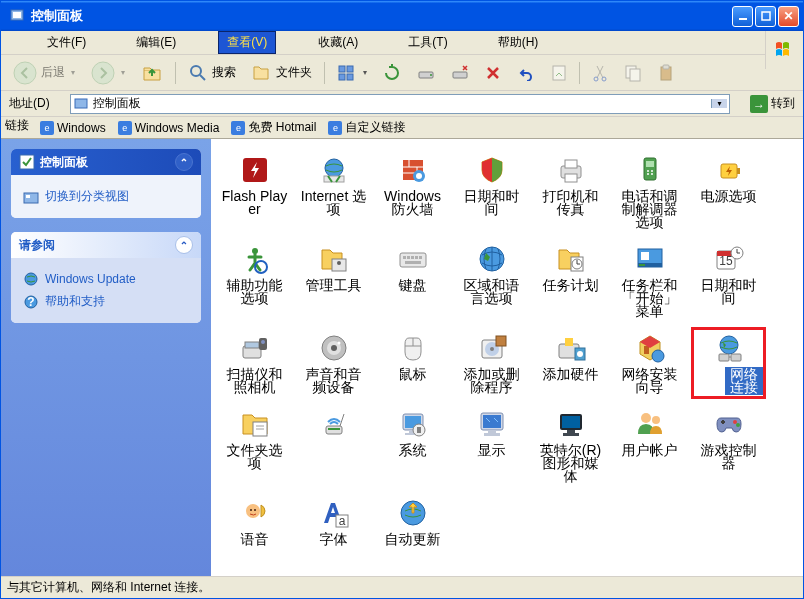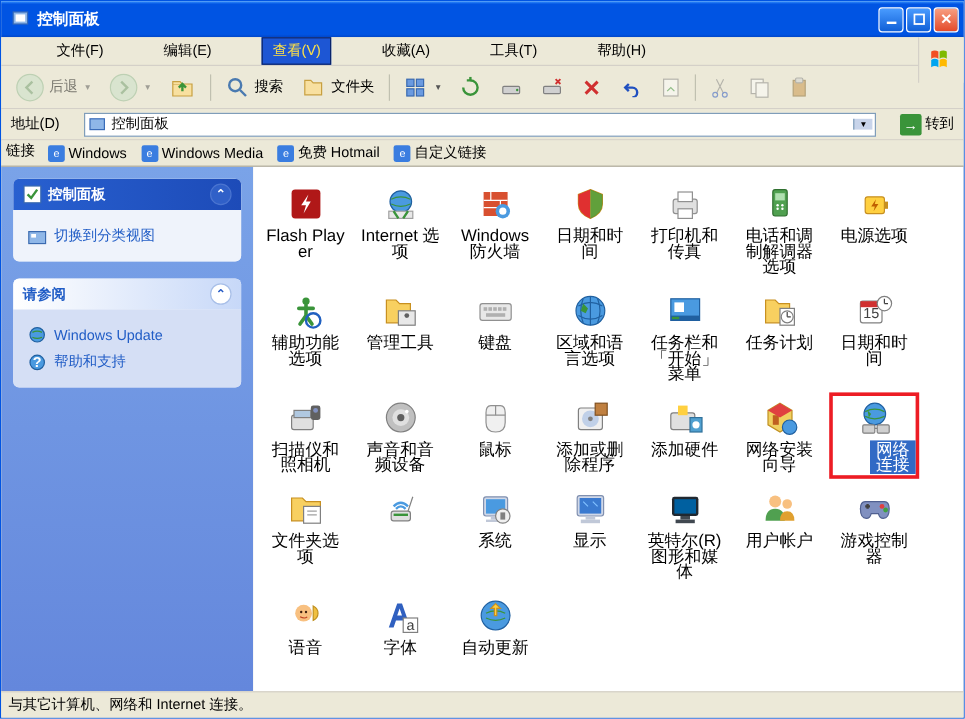--- a/index.html
+++ b/index.html
@@ -409,39 +409,39 @@
                 <circle cx="16" cy="16" r="12" fill="#4a9ae0" stroke="#2060a0"></circle>
                 <path d="M6,12 Q16,6 26,12 M6,20 Q16,26 26,20 M16,4 L16,28 M10,6 Q6,16 10,26 M22,6 Q26,16 22,26" stroke="#2060a0" fill="none"></path>
                 <path d="M10,10 L14,14 L12,18 L8,16 Z" fill="#3a943a"></path>
               </svg>
             </div>
             <div class="item-label">区域和语言选项</div>
           </div>
           <div class="item">
             <div class="item-icon">
               <svg width="32" height="32" viewBox="0 0 32 32">
-                <rect x="4" y="6" width="24" height="18" fill="#4a9ae0" stroke="#2060a0"></rect>
-                <rect x="4" y="20" width="24" height="4" fill="#2060a0"></rect>
-                <rect x="5" y="21" width="6" height="2" fill="#3a943a"></rect>
-                <rect x="7" y="9" width="8" height="8" fill="#fff"></rect>
-              </svg>
-            </div>
-            <div class="item-label">任务栏和「开始」菜单</div>
-          </div>
-          <div class="item">
-            <div class="item-icon">
-              <svg width="32" height="32" viewBox="0 0 32 32">
                 <path d="M4,10 L4,26 L24,26 L24,10 L15,10 L12,7 L4,7 Z" fill="#f8d060" stroke="#c89020"></path>
                 <rect x="16" y="14" width="12" height="14" fill="#fff" stroke="#808080"></rect>
                 <circle cx="22" cy="21" r="5" fill="#fff" stroke="#808080"></circle>
                 <line x1="22" y1="21" x2="22" y2="17" stroke="#404040"></line>
                 <line x1="22" y1="21" x2="25" y2="21" stroke="#404040"></line>
               </svg>
             </div>
             <div class="item-label">任务计划</div>
+          </div>
+          <div class="item">
+            <div class="item-icon">
+              <svg width="32" height="32" viewBox="0 0 32 32">
+                <rect x="4" y="6" width="24" height="18" fill="#4a9ae0" stroke="#2060a0"></rect>
+                <rect x="4" y="20" width="24" height="4" fill="#2060a0"></rect>
+                <rect x="5" y="21" width="6" height="2" fill="#3a943a"></rect>
+                <rect x="7" y="9" width="8" height="8" fill="#fff"></rect>
+              </svg>
+            </div>
+            <div class="item-label">任务栏和「开始」菜单</div>
           </div>
           <div class="item">
             <div class="item-icon">
               <svg width="32" height="32" viewBox="0 0 32 32">
                 <rect x="4" y="8" width="18" height="18" rx="2" fill="#fff" stroke="#808080"></rect>
                 <rect x="4" y="8" width="18" height="5" fill="#d03030"></rect>
                 <text x="13" y="22" text-anchor="middle" font-size="10" fill="#404040">15</text>
                 <circle cx="24" cy="10" r="6" fill="#fff" stroke="#808080"></circle>
                 <line x1="24" y1="10" x2="24" y2="6" stroke="#404040"></line>
                 <line x1="24" y1="10" x2="27" y2="10" stroke="#404040"></line>

